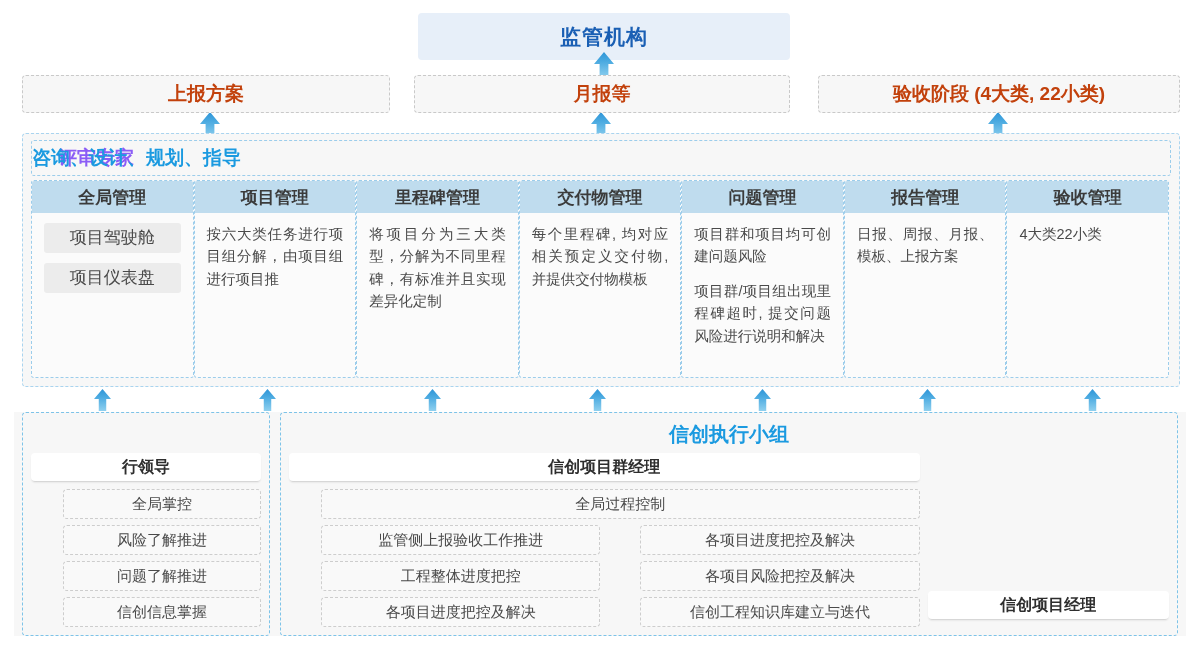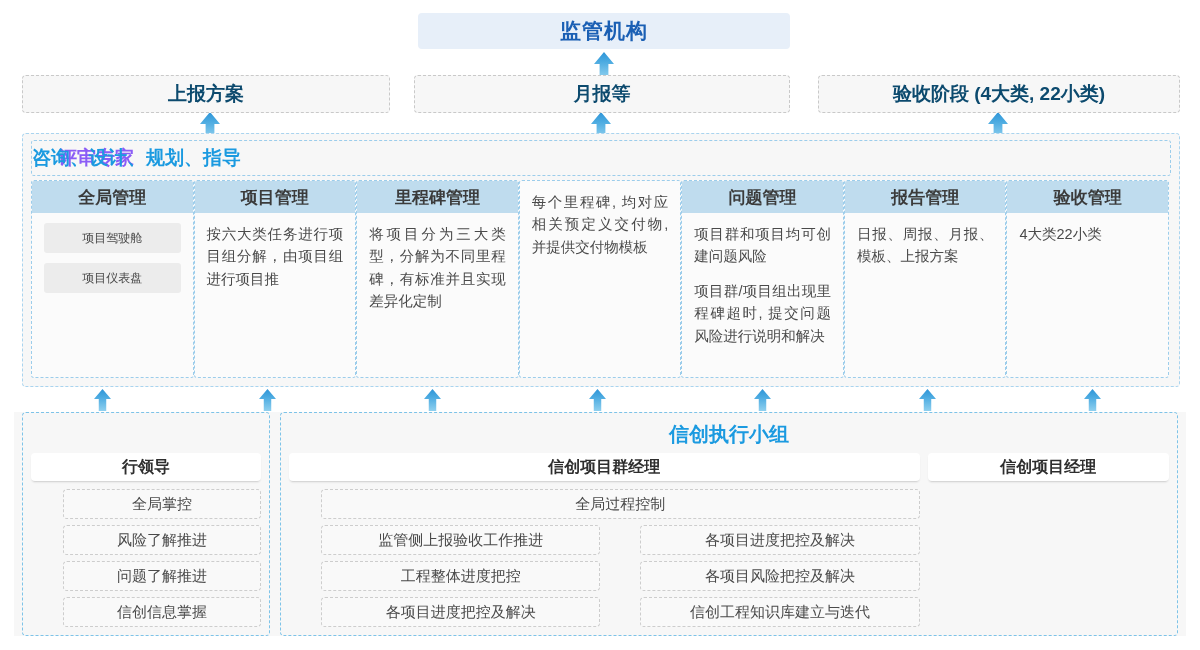--- a/index.html
+++ b/index.html
@@ -17,35 +17,35 @@
     position:absolute;
     width:20px;height:26px;
     background:linear-gradient(to bottom,#2f95d8 0%,#49a9e0 35%,#8fd0ef 100%);
     -webkit-clip-path:polygon(50% 0%,100% 46%,72% 46%,72% 100%,28% 100%,28% 46%,0% 46%);
     clip-path:polygon(50% 0%,100% 46%,72% 46%,72% 100%,28% 100%,28% 46%,0% 46%);
   }
   .arrow.small{width:17px;height:22px;}
 
   
   .regulator{
-    position:absolute;left:418px;top:13px;width:372px;height:36px;
+    position:absolute;left:418px;top:13px;width:372px;height:47px;
     background:#e7eff9;
     border-radius:4px;
     display:flex;align-items:center;justify-content:center;
     color:#1a5fb4;font-weight:bold;font-size:21px;letter-spacing:1px;
   }
 
   
   .reportbox{
     position:absolute;top:75px;height:36px;
     background:#f7f7f7;
     border:1px dashed #c9c9c9;
     border-radius:4px;
     display:flex;align-items:center;justify-content:center;
-    color:#0c4a6e;font-weight:bold;font-size:19px;
+    color:#c2410c;font-weight:bold;font-size:19px;
   }
   #rb0{left:22px;width:366px;}
   #rb1{left:414px;width:374px;}
   #rb2{left:818px;width:360px;}
 
   
   .midpanel{
     position:absolute;left:22px;top:133px;width:1156px;height:252px;
     background:#f7f7f7;
     border:1px dashed #a9d4ef;
@@ -89,21 +89,21 @@
     flex:1 1 auto;padding:10px 12px 8px 12px;
     font-size:14.5px;line-height:1.55;color:#4a4a4a;
   }
   .mcard .mc-body p{margin:0 0 12px 0;text-align:justify;text-justify:inter-ideograph;}
   .mcard .mc-body p:last-child{margin-bottom:0;}
   .pill{
     background:#ececec;
     border-radius:3px;
     height:30px;
     display:flex;align-items:center;justify-content:center;
-    font-size:12px;color:#4a4a4a;
+    font-size:17px;color:#4a4a4a;
     margin-bottom:10px;
   }
 
   
   .botpanel{
     position:absolute;left:14px;top:412px;width:1172px;height:224px;
     background:#f7f7f7;
   }
   .group{
     position:absolute;top:0;height:224px;
@@ -114,21 +114,21 @@
   #grp-lead{left:8px;width:248px;}
   #grp-exec{left:266px;width:898px;}
 
   .grp-title{
     position:absolute;top:8px;
     color:#1b9ae0;font-weight:bold;font-size:20px;
   }
   #grp-lead .grp-title{left:0;right:0;text-align:center;}
   #grp-exec .grp-title{left:0;right:0;text-align:center;}
 
-  .colwrap{position:absolute;left:8px;right:8px;top:40px;bottom:8px;display:flex;gap:8px;}
+  .colwrap{position:absolute;left:8px;right:8px;top:40px;bottom:8px;display:flex;gap:8px;align-items:flex-end;}
   .col{display:flex;flex-direction:column;}
   .col-head{
     height:28px;flex:0 0 28px;
     background:#ffffff;
     border-radius:4px;
     box-shadow:0 2px 2px -1px rgba(150,150,150,.45);
     display:flex;align-items:center;justify-content:center;
     font-weight:bold;font-size:16px;color:#2e2e2e;
     margin-bottom:8px;
   }
@@ -182,20 +182,21 @@
             <p>按六大类任务进行项目组分解，由项目组进行项目推</p>
           </div>
         </div>
         <div class="mcard">
           <div class="mc-title">里程碑管理</div>
           <div class="mc-body">
             <p>将项目分为三大类型，分解为不同里程碑，有标准并且实现差异化定制</p>
           </div>
         </div>
         <div class="mcard">
+          <div class="mc-title">交付物管理</div>
           <div class="mc-body">
             <p>每个里程碑, 均对应相关预定义交付物, 并提供交付物模板</p>
           </div>
         </div>
         <div class="mcard">
           <div class="mc-title">问题管理</div>
           <div class="mc-body">
             <p>项目群和项目均可创建问题风险</p>
             <p>项目群/项目组出现里程碑超时, 提交问题风险进行说明和解决</p>
           </div>

